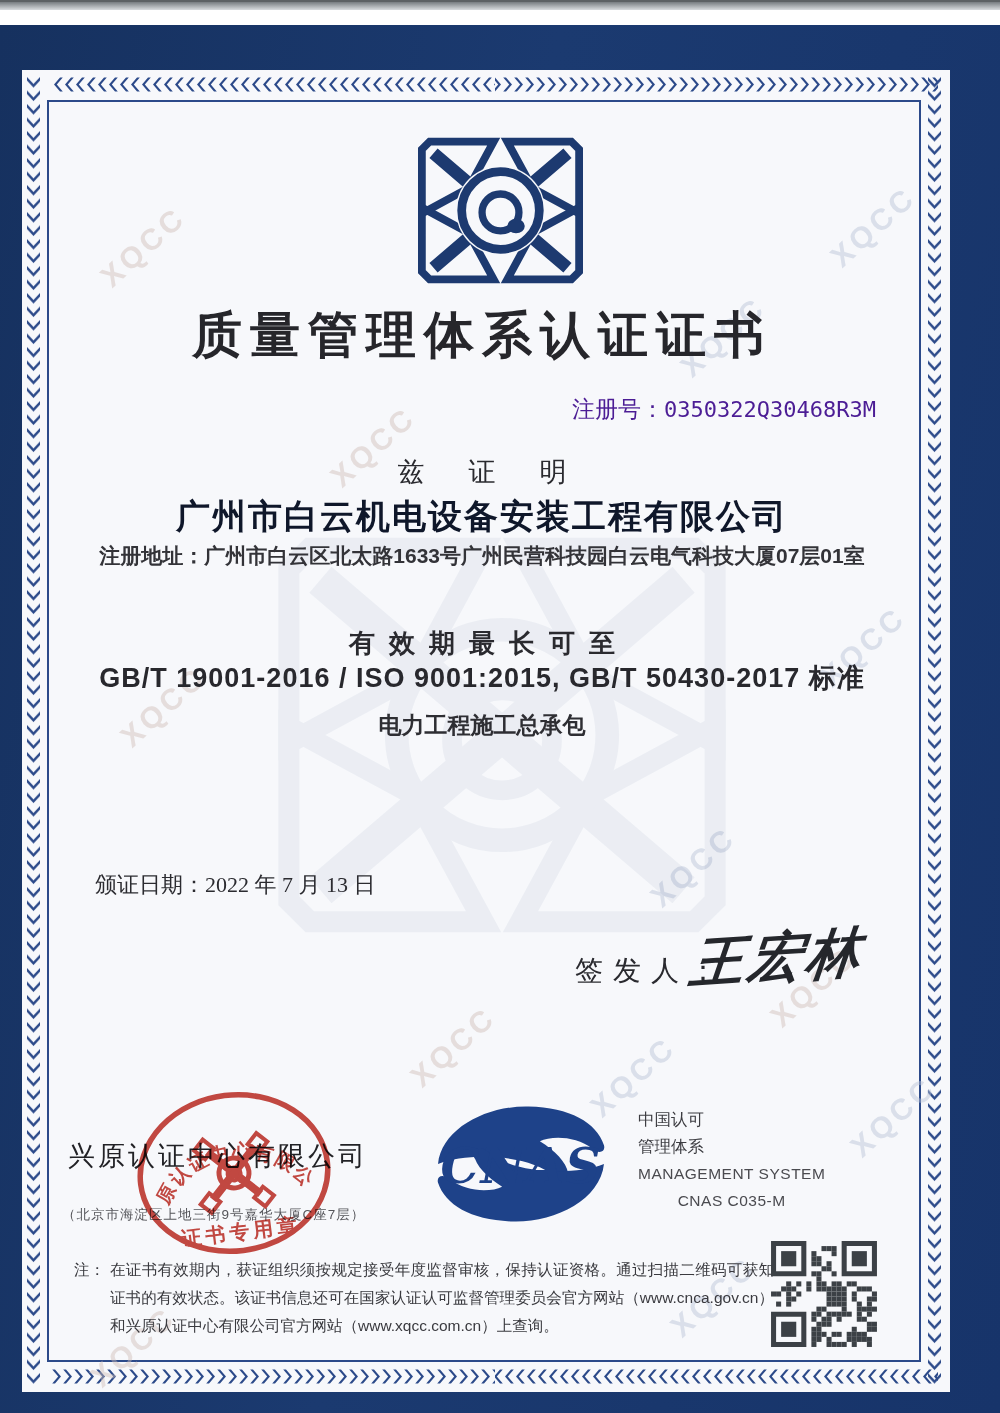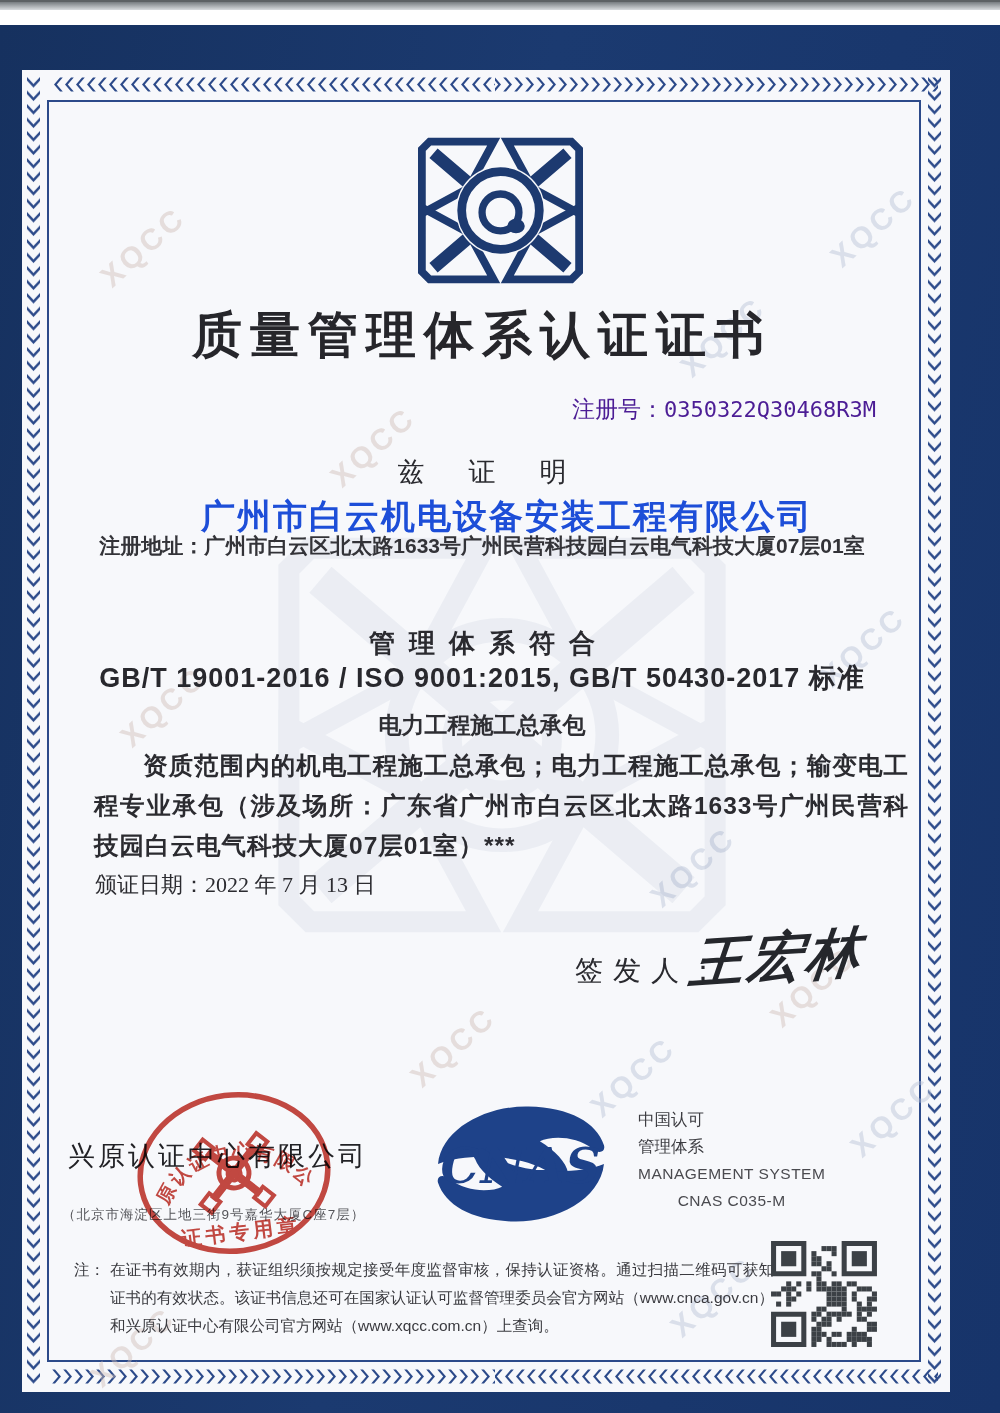--- a/index.html
+++ b/index.html
@@ -27,22 +27,22 @@
   .wm-emblem{position:absolute;opacity:0.05;pointer-events:none;}
   
   .abs{position:absolute;}
   .centered{left:25px;width:870px;text-align:center;}
   .logo-box{left:386px;top:58px;width:185px;height:165px;}
   .title{top:232px;font-size:50px;font-weight:700;letter-spacing:8px;color:#26262b;}
   .reg-line{left:550px;top:324px;font-size:23px;font-weight:400;color:#4c1d95;white-space:nowrap;}
   .reg-number{font-family:"DejaVu Sans Mono","Liberation Mono",monospace;font-size:22px;letter-spacing:0;}
   .certify{top:384px;font-size:27px;letter-spacing:44px;text-indent:44px;color:#2a2a2f;
         font-family:"Liberation Serif",serif;}
-  .company{top:424px;font-size:34px;font-weight:700;letter-spacing:2px;color:#1d4ed8;padding-left:25px;}
-  .addr-line{top:462px;font-size:21px;font-weight:600;color:#333338;}
+  .company{top:424px;font-size:34px;font-weight:700;letter-spacing:2px;color:#0f172a;}
+  .addr-line{top:472px;font-size:21px;font-weight:600;color:#333338;}
   .credit-line{top:517px;font-size:21px;font-weight:600;color:#333338;}
   .conform{top:556px;font-size:26px;font-weight:600;letter-spacing:14px;text-indent:14px;color:#2a2a2f;}
   .standards{top:590px;font-size:27px;font-weight:700;letter-spacing:1px;color:#28282d;}
   .scope-head{top:640px;font-size:23px;font-weight:600;color:#2e2e33;}
   .scope{left:72px;top:676px;width:815px;font-size:24.5px;font-weight:600;line-height:40px;
         text-align:justify;text-indent:2em;letter-spacing:1px;color:#2b2b30;}
   .date-line{left:73px;font-size:22px;color:#2b2b30;font-family:"Liberation Serif",serif;}
   .issue-date{top:800px;}
   .expiry{top:833px;}
   .expiry sup{font-size:13px;}
@@ -155,24 +155,23 @@
 
     <div class="abs centered title">质量管理体系认证证书</div>
 
     <div class="abs reg-line">
       <span>注册号：</span><span class="reg-number">0350322Q30468R3M</span>
     </div>
 
     <div class="abs centered certify">兹证明</div>
     <div class="abs centered company">广州市白云机电设备安装工程有限公司</div>
     <div class="abs centered addr-line">注册地址：广州市白云区北太路1633号广州民营科技园白云电气科技大厦07层01室</div>
-    <div class="abs centered conform">管理体系符合</div>
+    <div class="abs centered conform">有效期最长可至</div>
     <div class="abs centered standards">GB/T 19001-2016 / ISO 9001:2015, GB/T 50430-2017 标准</div>
     <div class="abs centered scope-head">电力工程施工总承包</div>
-    <div class="abs scope">资质范围内的机电工程施工总承包；电力工程施工总承包；输变电工程专业承包（涉及场所：广东省广州市白云区北太路1633号广州民营科技园白云电气科技大厦07层01室）***</div>
 
     <div class="abs date-line issue-date">颁证日期：2022 年 7 月 13 日</div>
 
     <div class="abs signer">签发人：</div>
     <div class="abs signature">王宏林</div>
 
     <div class="abs issuer-name">兴原认证中心有限公司</div>
     <div class="abs issuer-addr">（北京市海淀区上地三街9号嘉华大厦C座7层）</div>
 
     <svg class="abs stamp" viewBox="-102 -87 204 174">

